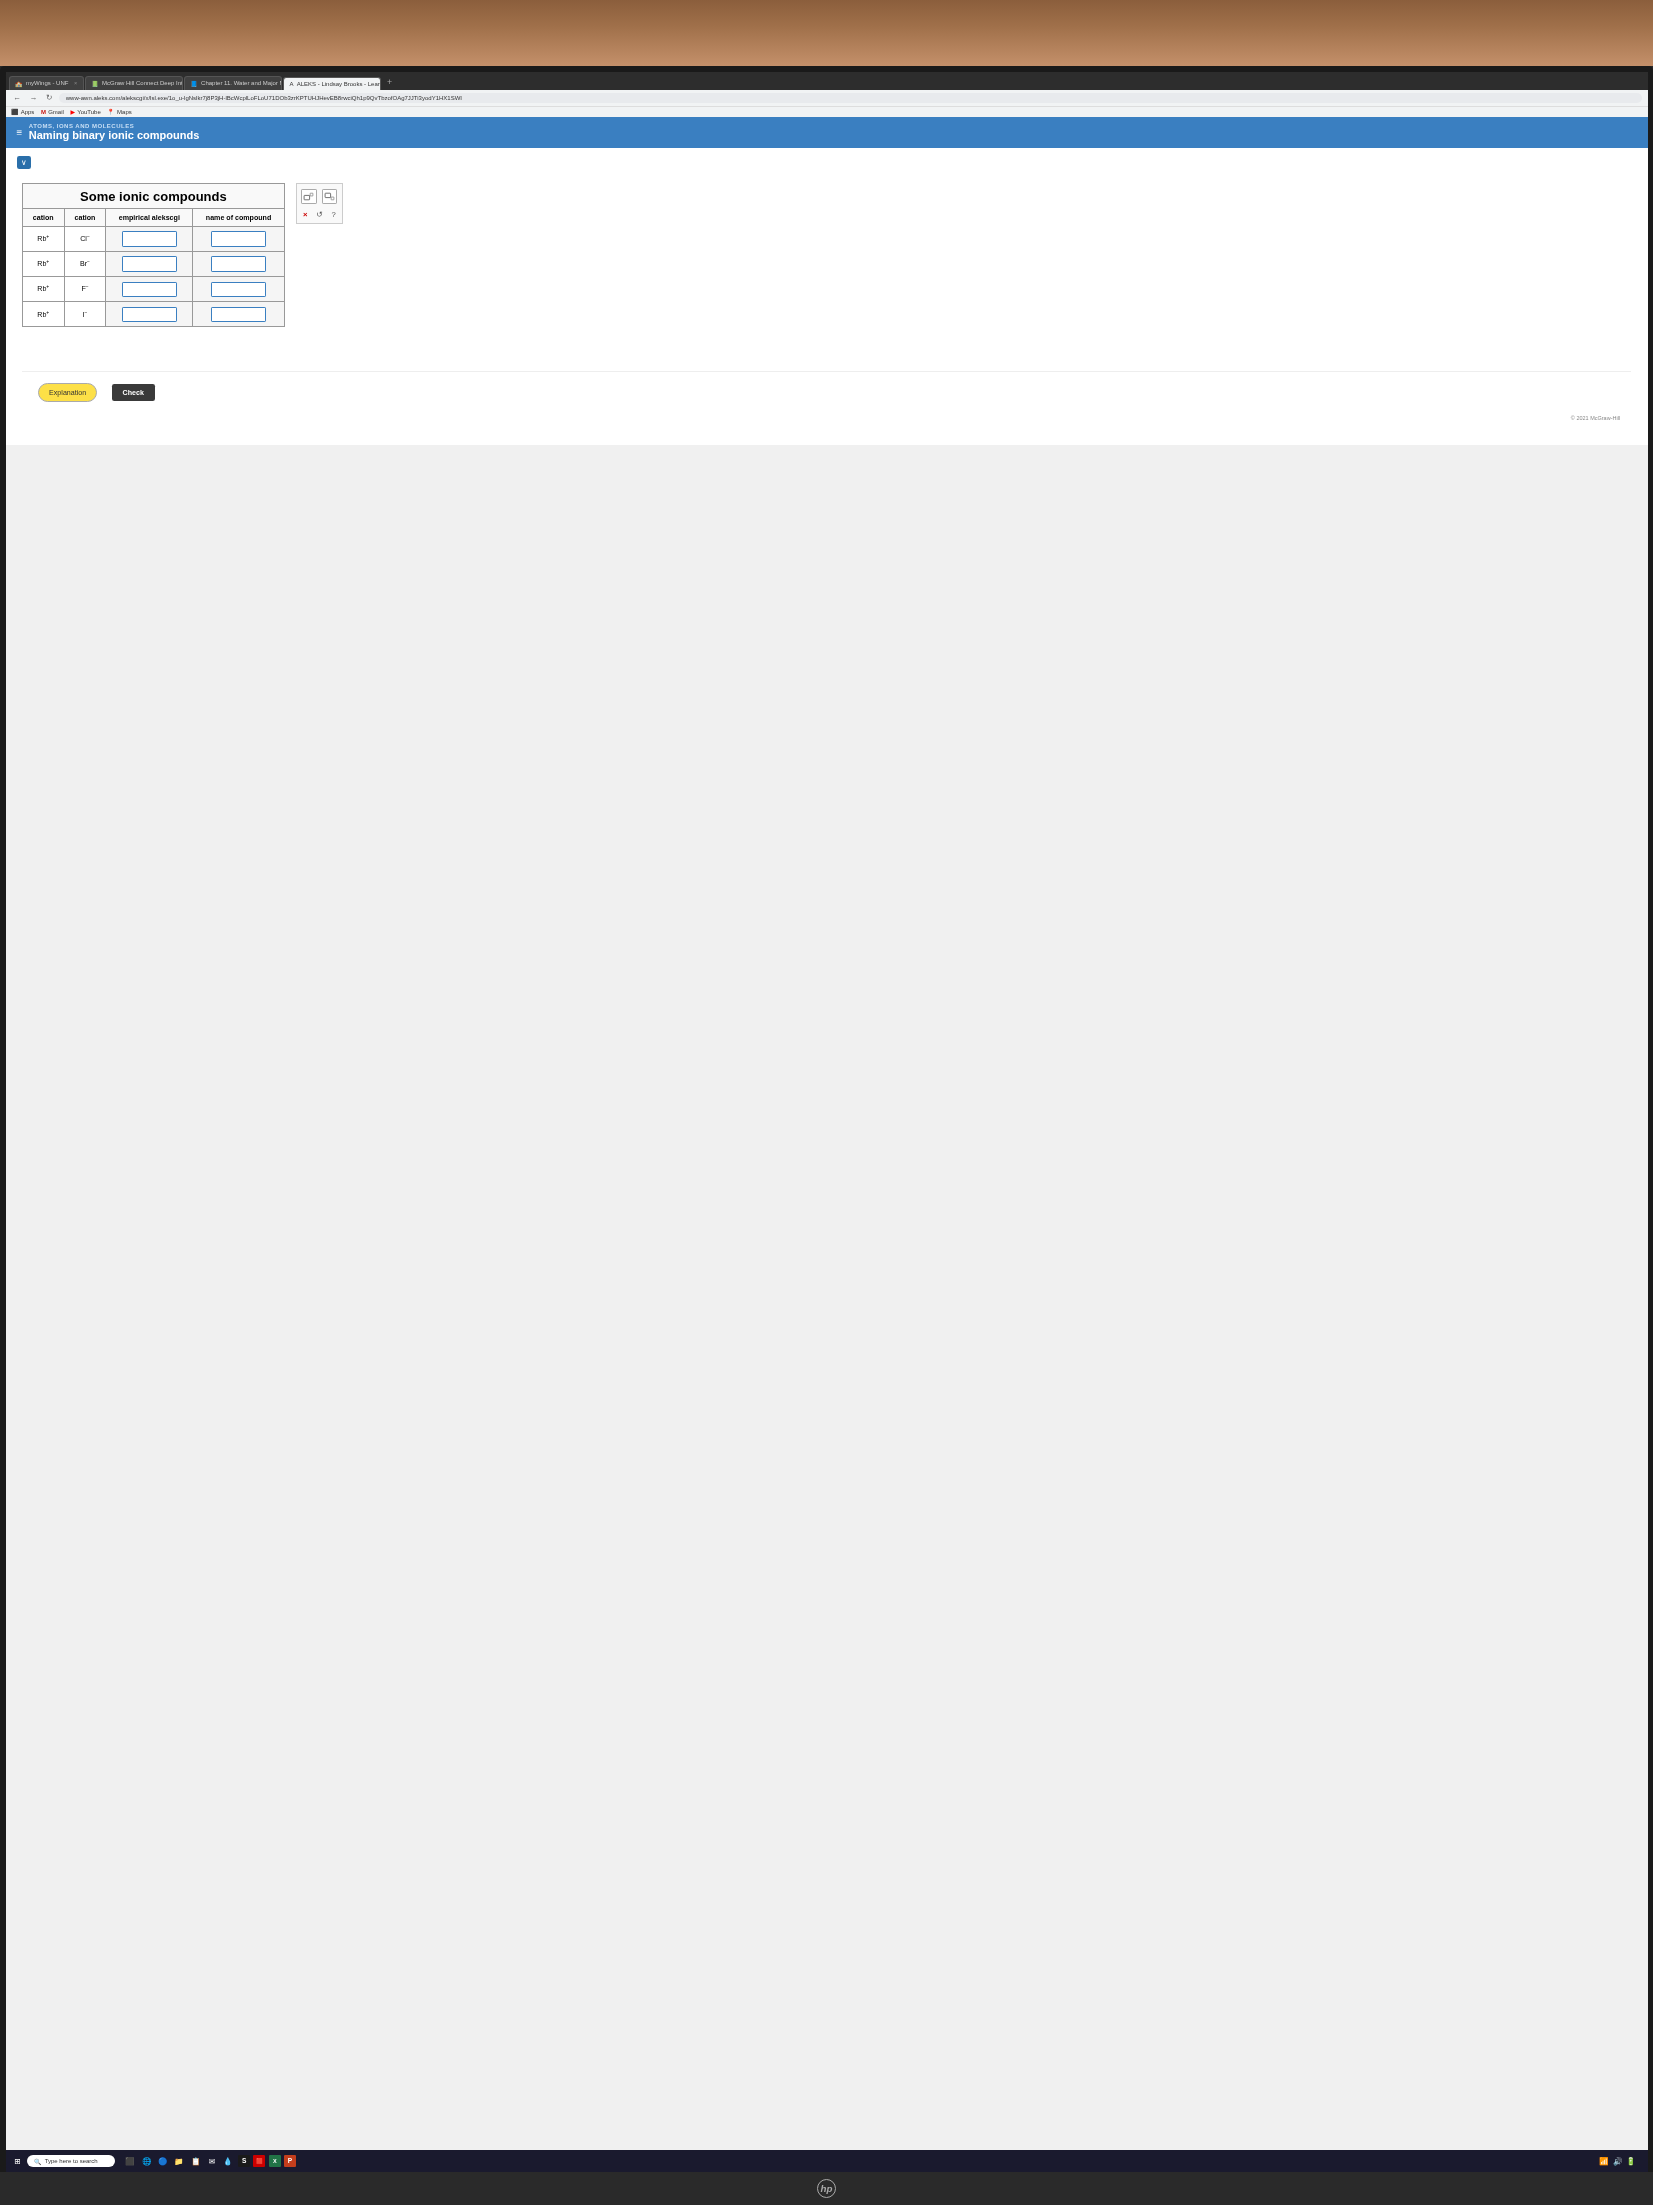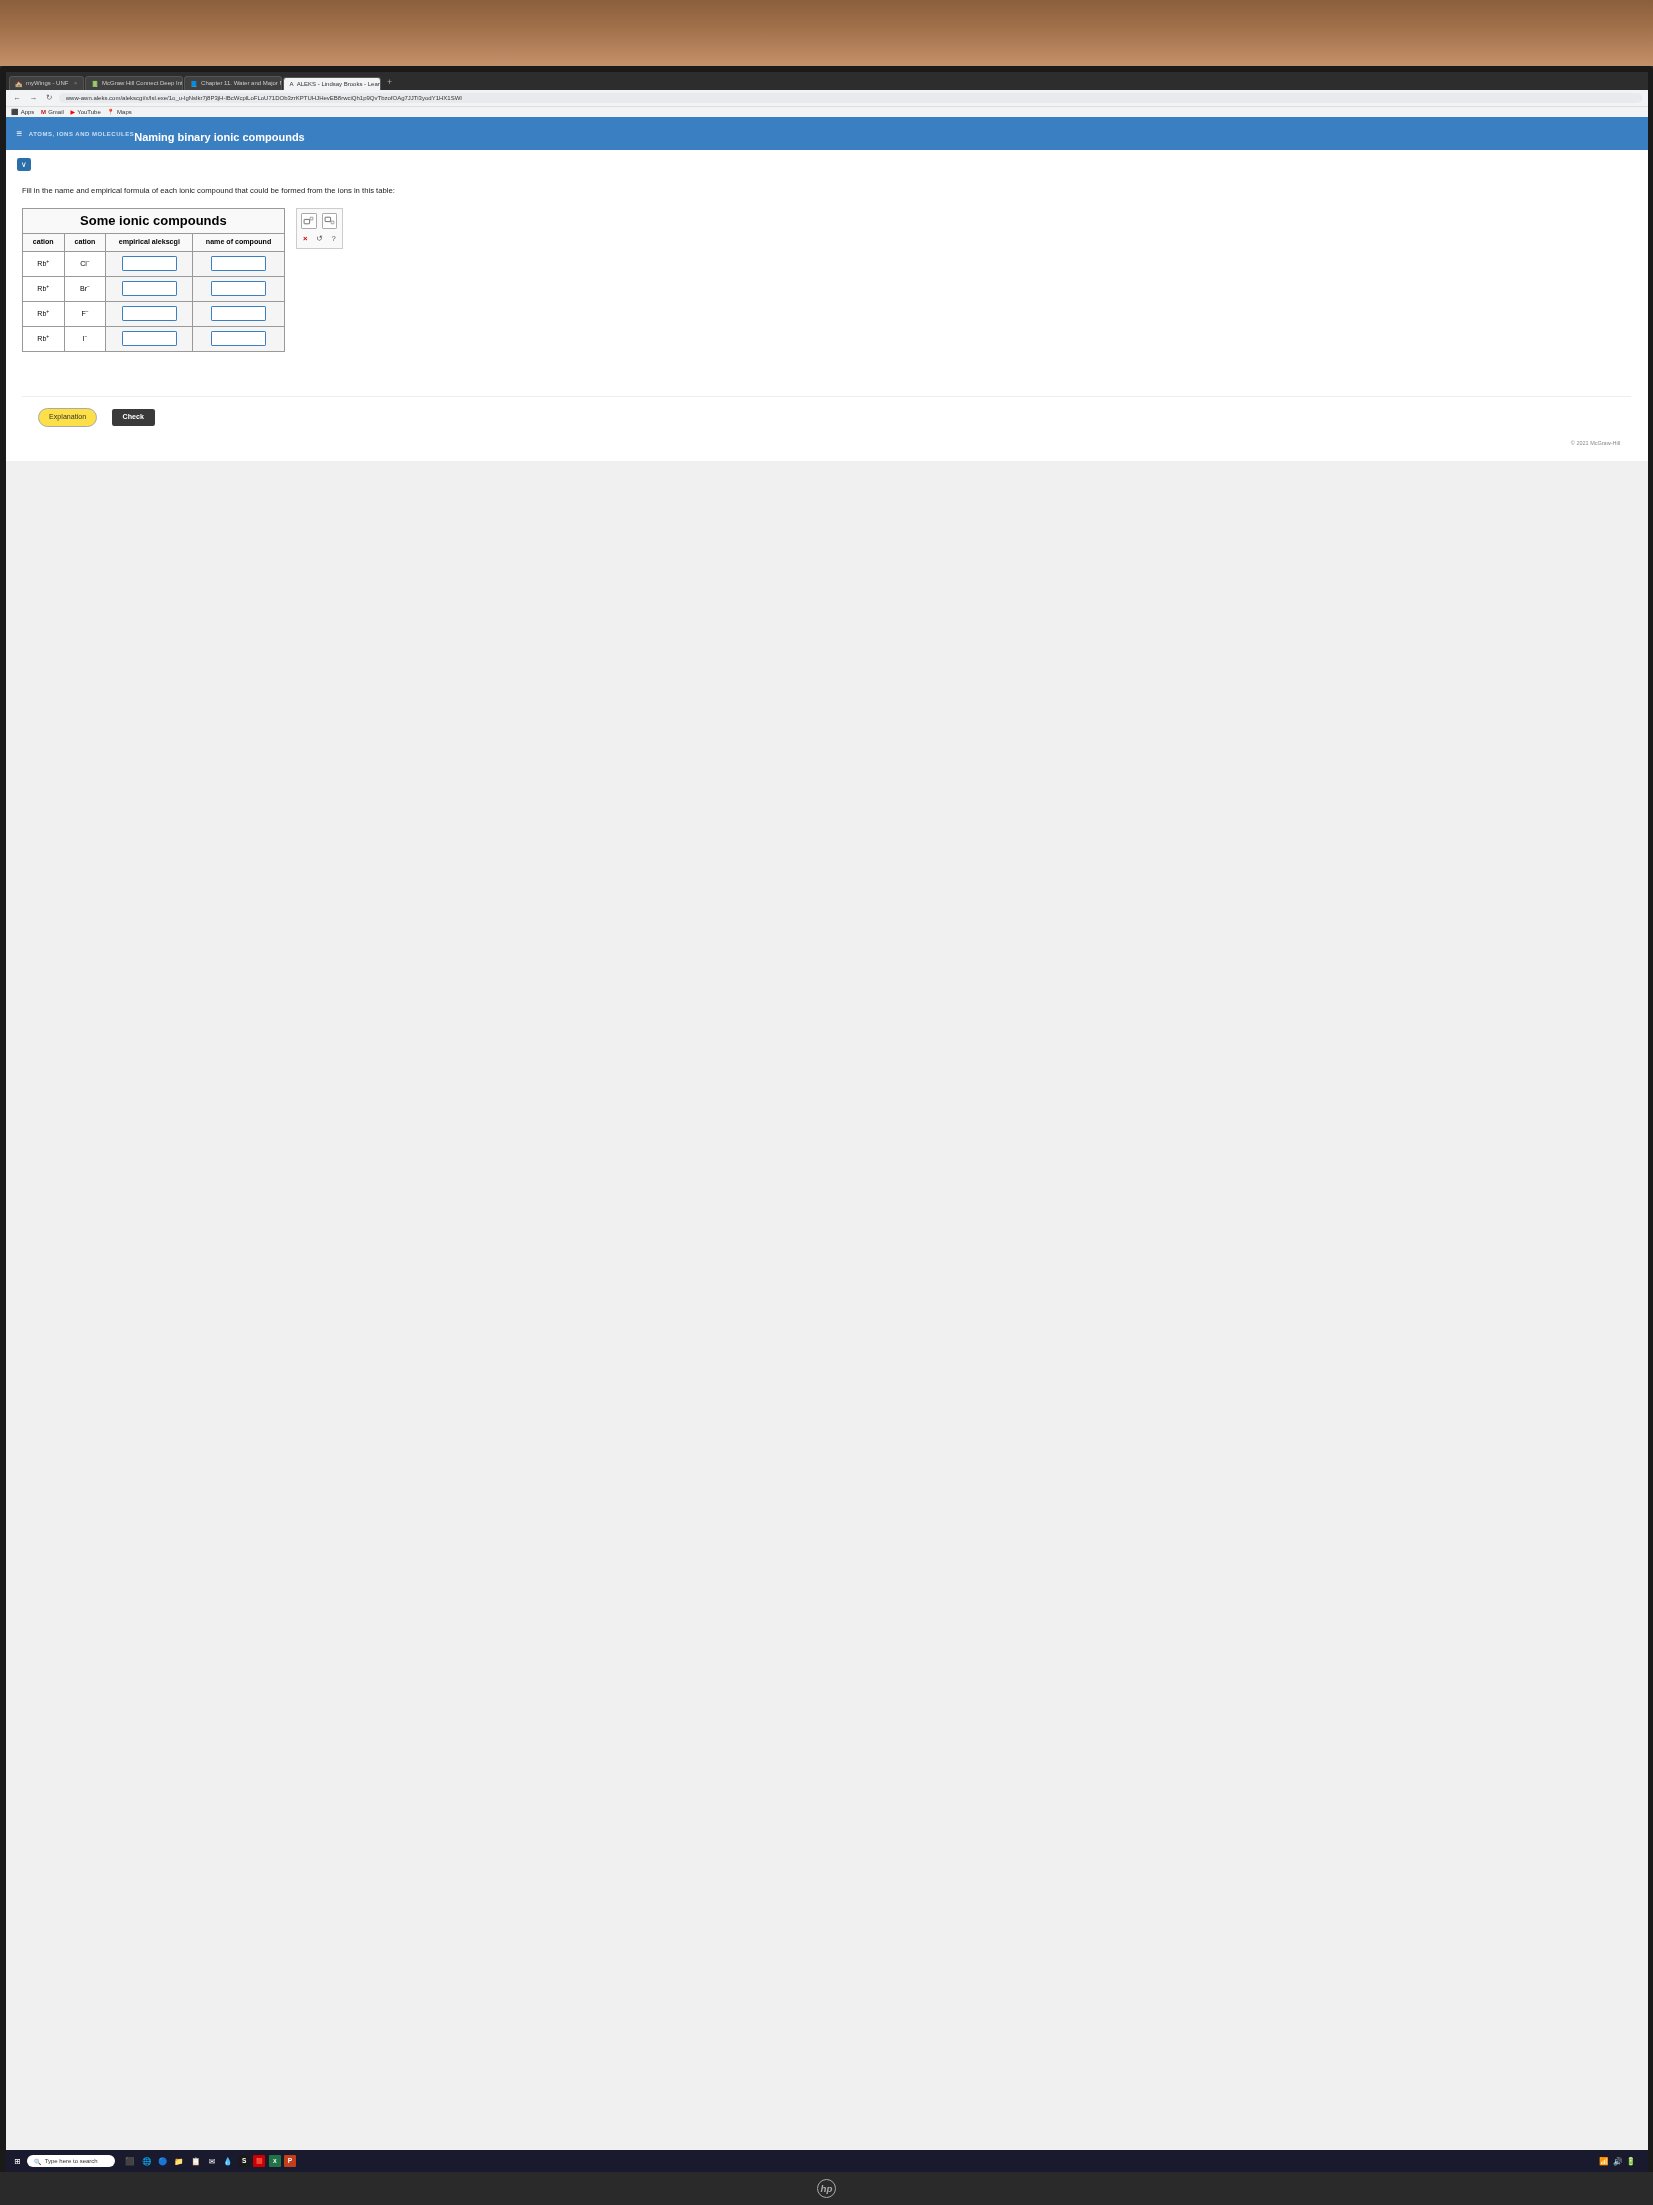--- a/index.html
+++ b/index.html
@@ -157,22 +157,21 @@
     }
 
     .hamburger {
       font-size: 9.8px;
       cursor: pointer;
       color: white;
     }
 
     .aleks-header-text {
       display: flex;
-      flex-direction: row;
-      margin-top: 8px;
+      flex-direction: column;
     }
 
     .aleks-topic-label {
       font-size: 6px;
       font-weight: bold;
       letter-spacing: 0.5px;
       color: #c8dff5;
     }
 
     .aleks-topic-title {
@@ -514,21 +513,20 @@
           <span class="aleks-topic-label">ATOMS, IONS AND MOLECULES</span>
           <span class="aleks-topic-title">Naming binary ionic compounds</span>
         </div>
       </div>
 
       <div style="padding: 3.3px 11px;">
         <button class="chevron-btn">∨</button>
       </div>
 
       <div class="question-area">
-        <p class="question-text">Fill in the name and empirical formula of each ionic compound that could be formed from the ions in this table:</p>
 
         <div class="ionic-table-wrapper">
 
           <table class="ionic-table">
             <caption>Some ionic compounds</caption>
             <thead>
               <tr>
                 <th>cation</th>
                 <th>cation</th>
                 <th>empirical alekscgi</th>

